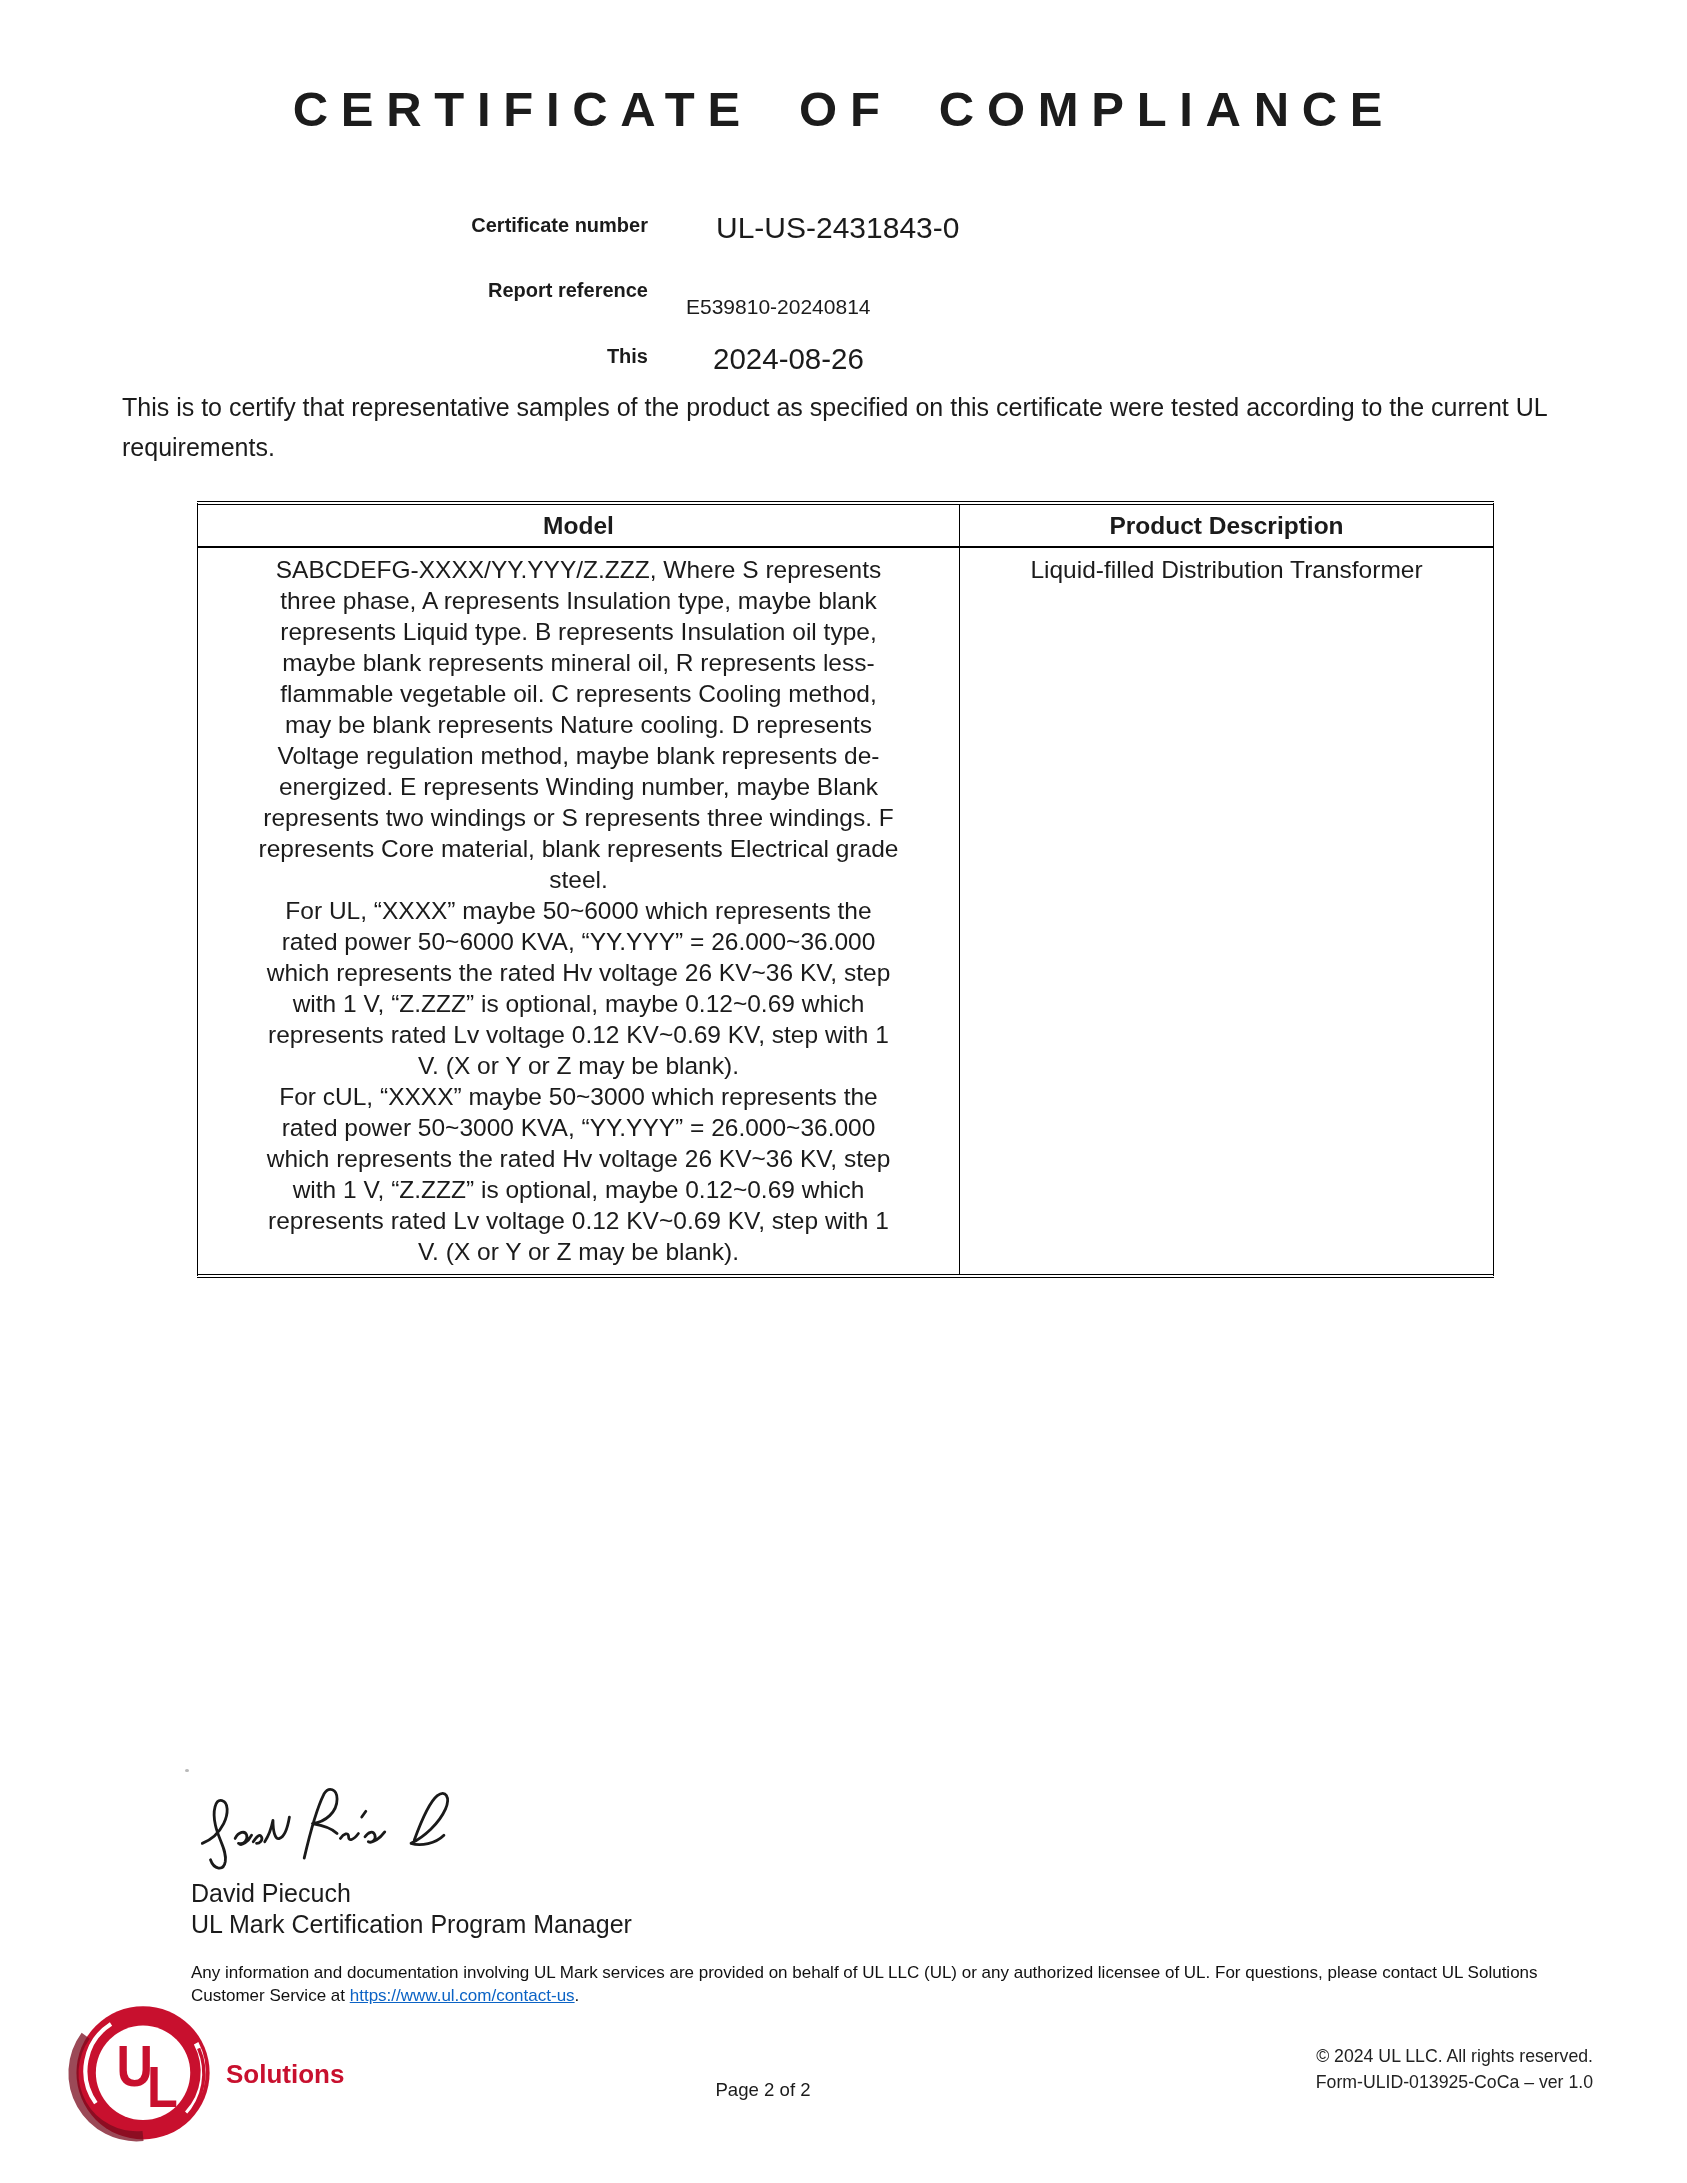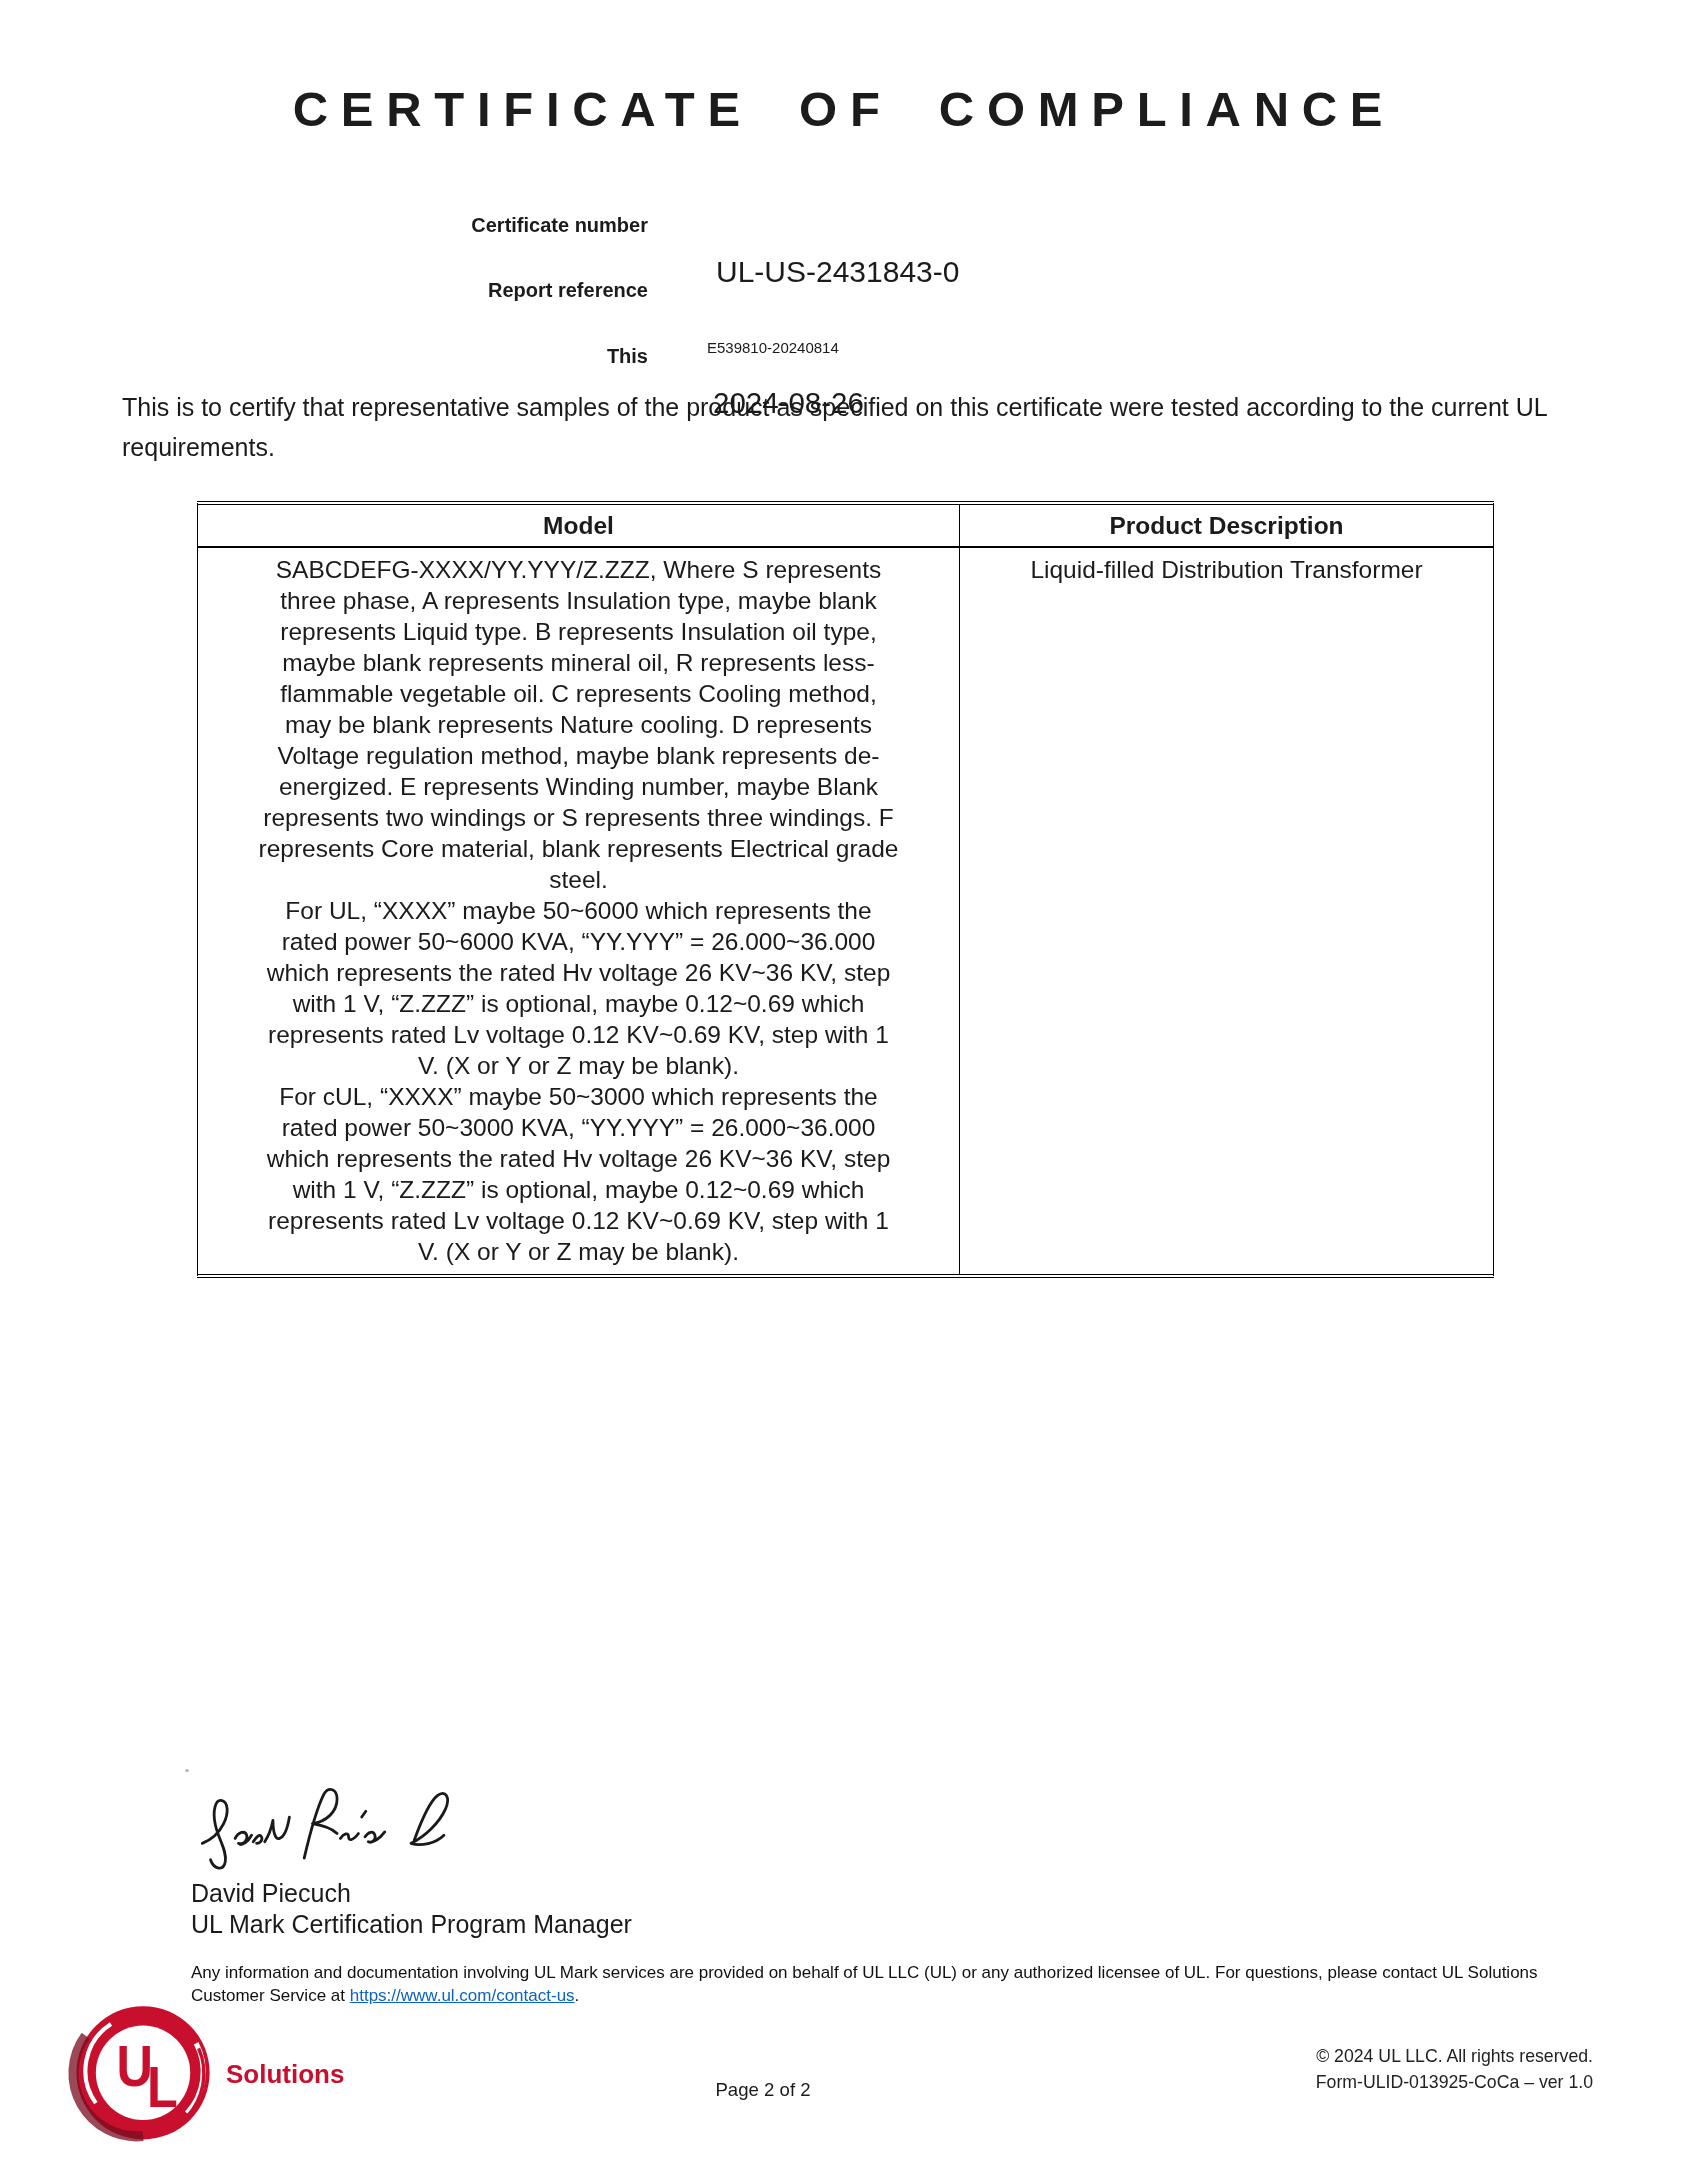--- a/index.html
+++ b/index.html
@@ -20,23 +20,23 @@
   
   .title {
     position:absolute; top:81px; left:0; width:1688px;
     text-align:center;
     font-size:49px; font-weight:bold; color:#1c1c1c;
     letter-spacing:12.7px; word-spacing:20px; white-space:nowrap;
   }
 
   
   .meta-label { position:absolute; right:1040px; font-size:20px; font-weight:bold; white-space:nowrap; }
-  .meta-value { position:absolute; white-space:nowrap;margin-top:44px; }
+  .meta-value { position:absolute; white-space:nowrap; }
   .ml-1 { top:214px; } .mv-1 { left:716px; top:211px; font-size:30px; }
-  .ml-2 { top:279px; } .mv-2 { left:707px; top:295px; font-size:15px; }
+  .ml-2 { top:279px; } .mv-2 { left:686px; top:295px; font-size:21px; }
   .ml-3 { top:345px; } .mv-3 { left:713px; top:342px; font-size:29.5px; }
 
   
   .intro {
     position:absolute; left:122px; top:387px; width:1487px;
     font-size:25px; line-height:40px;
   }
 
   
   .cert-table {

